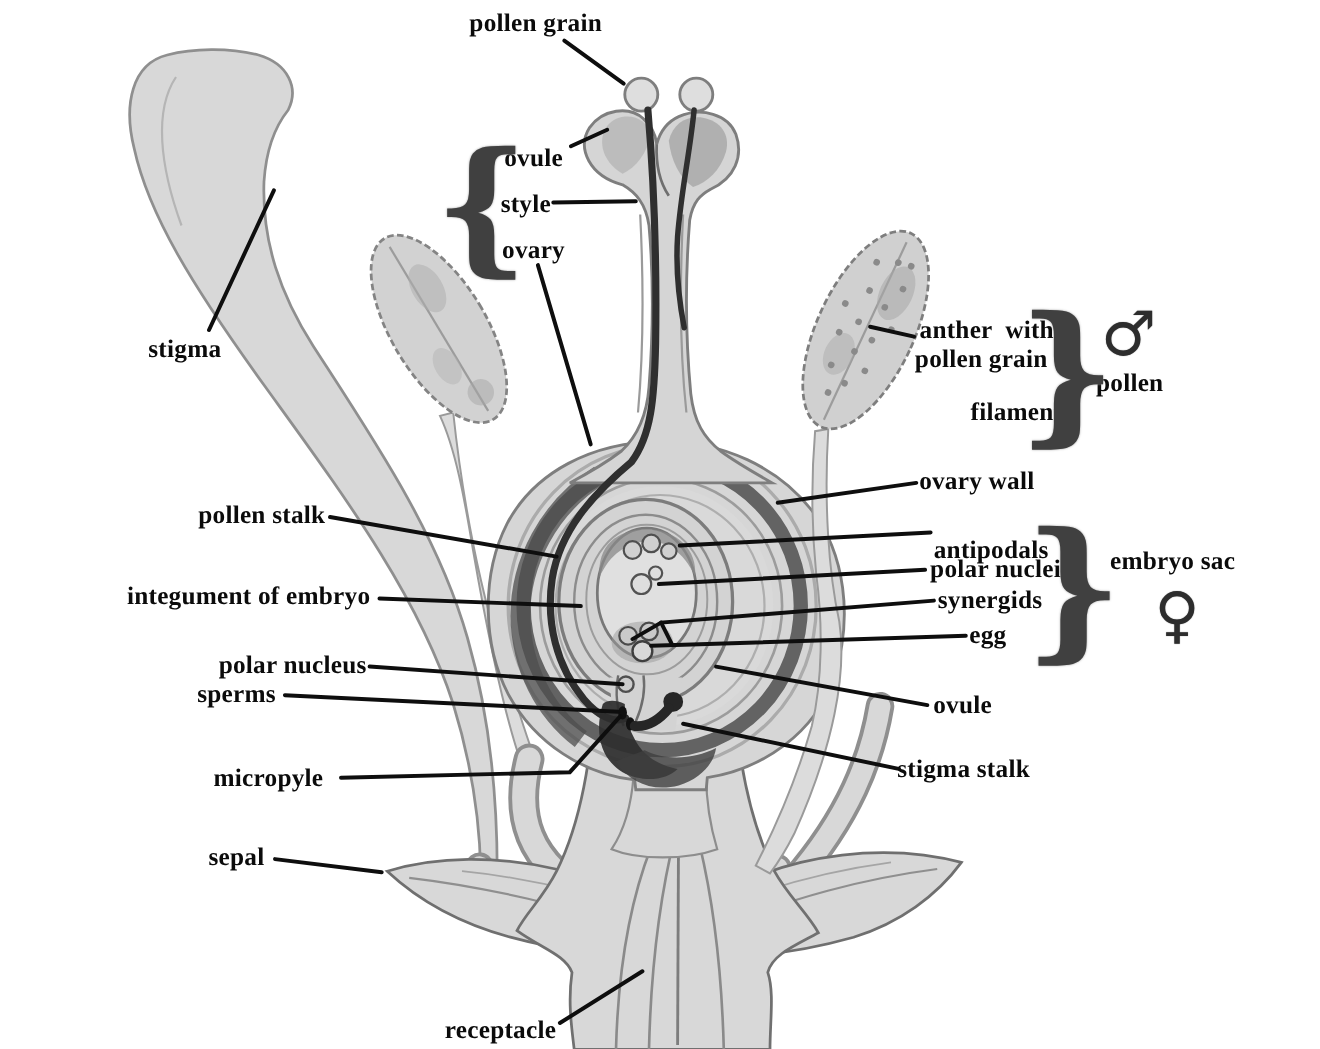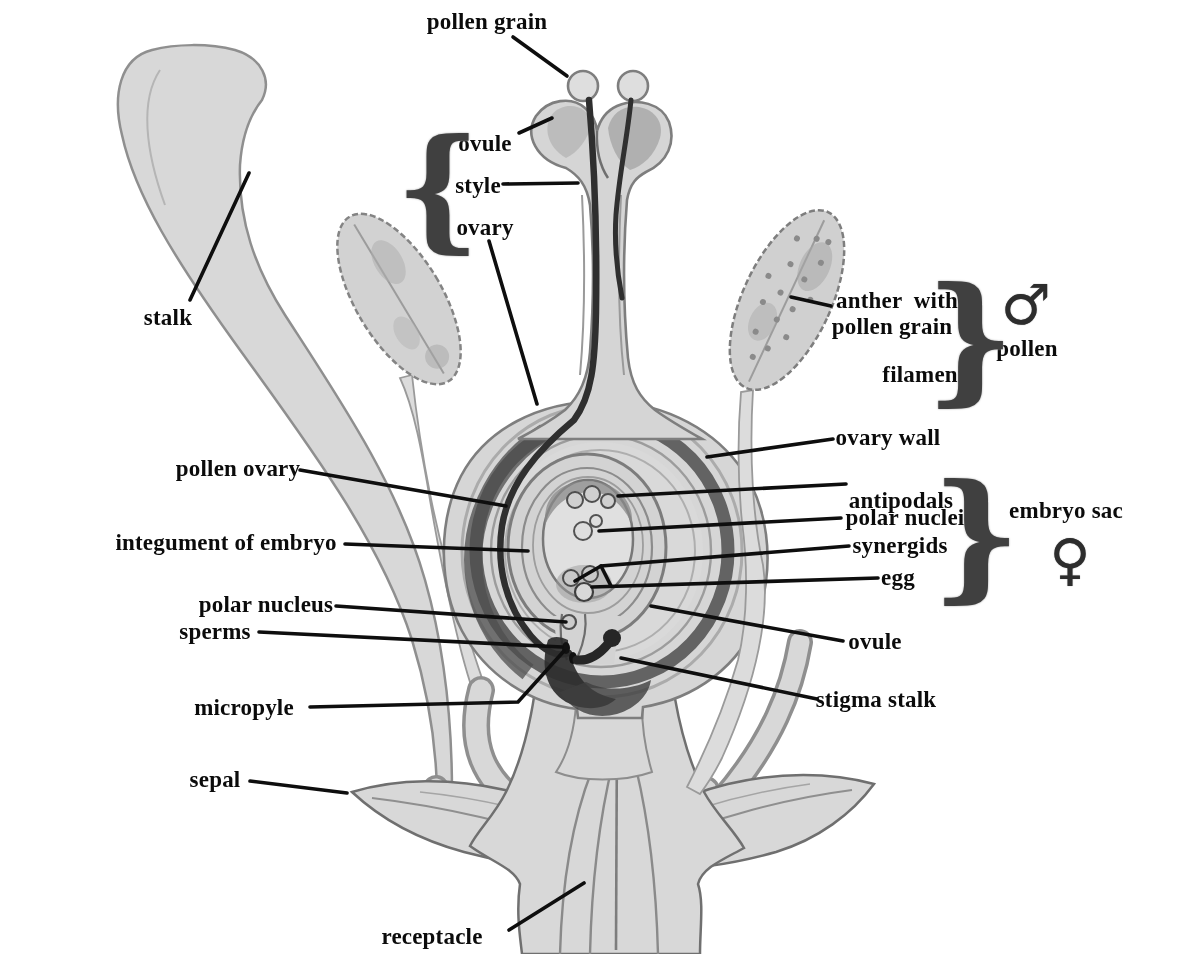--- a/index.html
+++ b/index.html
@@ -296,40 +296,40 @@
       <line x1="817" y1="699" x2="621" y2="658"></line>
       <line x1="250" y1="781" x2="347" y2="793"></line>
       <line x1="509" y1="930" x2="584" y2="883"></line>
     </g>
   </svg>
 
   <div class="lbl" style="left:487px;top:21px">pollen grain</div>
   <div class="lbl" style="left:485px;top:143px">ovule</div>
   <div class="lbl" style="left:478px;top:185px">style</div>
   <div class="lbl" style="left:485px;top:227px">ovary</div>
-  <div class="lbl" style="left:168px;top:317px">stalk</div>
+  <div class="lbl" style="left:168px;top:317px">stigma</div>
   <div class="lbl" style="left:897px;top:300px">anther  with</div>
   <div class="lbl" style="left:892px;top:326px">pollen grain</div>
   <div class="lbl" style="left:924px;top:374px">filament</div>
   <div class="lbl" style="left:1027px;top:348px">pollen</div>
   <div class="lbl" style="left:888px;top:437px">ovary wall</div>
-  <div class="lbl" style="left:238px;top:468px">pollen ovary</div>
+  <div class="lbl" style="left:238px;top:468px">pollen stalk</div>
   <div class="lbl" style="left:901px;top:500px">antipodals</div>
   <div class="lbl" style="left:905px;top:517px">polar nuclei</div>
   <div class="lbl" style="left:900px;top:545px">synergids</div>
   <div class="lbl" style="left:898px;top:577px">egg</div>
   <div class="lbl" style="left:1066px;top:510px">embryo sac</div>
   <div class="lbl" style="left:226px;top:542px">integument of embryo</div>
   <div class="lbl" style="left:266px;top:604px">polar nucleus</div>
   <div class="lbl" style="left:215px;top:631px">sperms</div>
   <div class="lbl" style="left:875px;top:641px">ovule</div>
   <div class="lbl" style="left:244px;top:707px">micropyle</div>
   <div class="lbl" style="left:876px;top:699px">stigma stalk</div>
   <div class="lbl" style="left:215px;top:779px">sepal</div>
-  <div class="lbl" style="left:432px;top:936px">receptacle</div>
+  <div class="lbl" style="left:455px;top:936px">receptacle</div>
 
   <div class="brace pistil" style="left:438px;top:188px">{</div>
   <div class="brace" style="left:970px;top:338px">}</div>
   <div class="brace" style="left:976px;top:535px">}</div>
   <div class="sym" style="left:1026px;top:305px">♂</div>
   <div class="sym" style="left:1070px;top:560px">♀</div>
 
 </div>
 
 </body></html>

